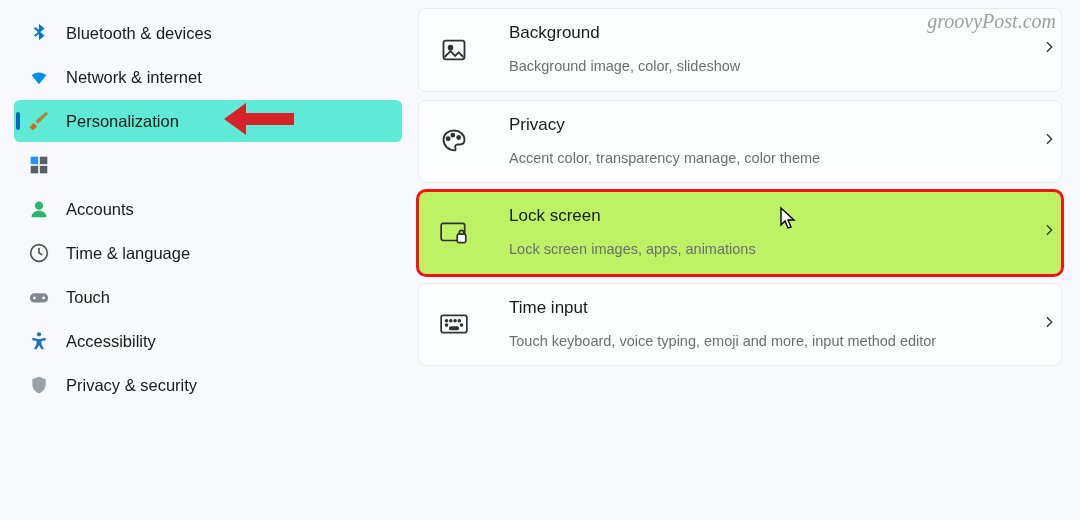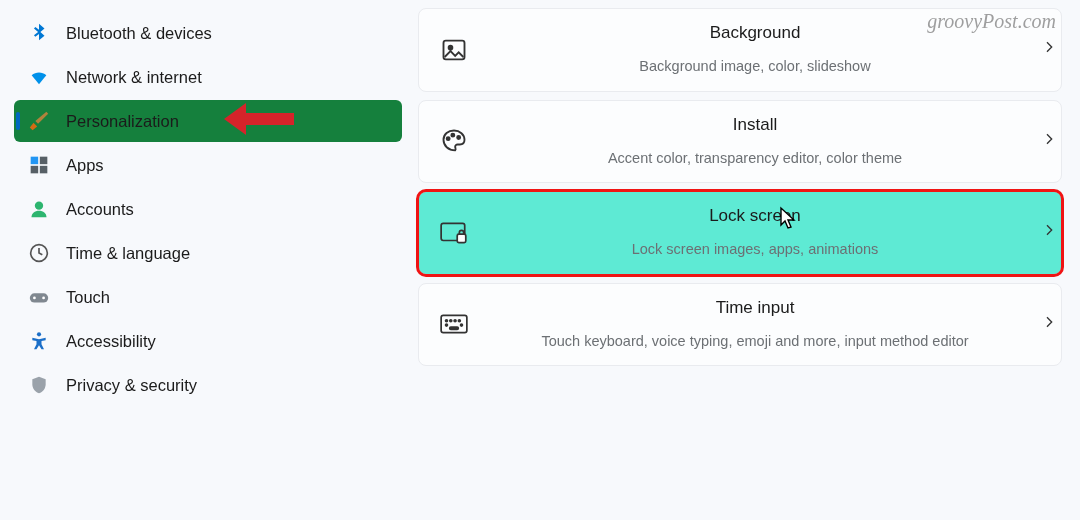--- a/index.html
+++ b/index.html
@@ -23,21 +23,21 @@
     display: flex;
     align-items: center;
     gap: 16px;
     padding: 10px 14px;
     border-radius: 6px;
     font-size: 16.5px;
     cursor: pointer;
     position: relative;
   }
   .sidebar-item.selected {
-    background: #15803d;
+    background: #5eead4;
   }
   .sidebar-item.selected::before {
     content: "";
     position: absolute;
     left: 2px;
     top: 12px;
     bottom: 12px;
     width: 4px;
     background: #0067c0;
     border-radius: 3px;
@@ -58,21 +58,20 @@
     transform: translateY(-50%);
     pointer-events: none;
   }
   .main {
     flex: 1;
     padding: 8px 18px 8px 8px;
     display: flex;
     flex-direction: column;
     gap: 8px;
     position: relative;
-    text-align: center;
   }
   .watermark {
     position: absolute;
     right: 24px;
     top: 10px;
     color: #777;
     font-size: 20px;
     font-family: Georgia, serif;
     font-style: italic;
     opacity: 0.7;
@@ -84,21 +83,21 @@
     padding: 14px 4px 14px 20px;
     display: flex;
     align-items: center;
     gap: 40px;
     cursor: pointer;
     min-height: 76px;
   }
   .card.highlighted {
     outline: 3px solid #f01414;
     outline-offset: -1px;
-    background: #5eead4;
+    background: #bef264;
   }
   .card-icon {
     width: 30px;
     height: 30px;
     display: flex;
     align-items: center;
     justify-content: center;
     flex-shrink: 0;
   }
   .card-body { flex: 1; }
@@ -154,21 +153,20 @@
 
   <div class="sidebar-item">
     <span class="sidebar-icon">
       <svg viewBox="0 0 24 24" width="20" height="20">
           <rect x="2" y="2" width="9" height="9" fill="#2296f3"></rect>
           <rect x="13" y="2" width="9" height="9" fill="#576066"></rect>
           <rect x="2" y="13" width="9" height="9" fill="#576066"></rect>
           <rect x="13" y="13" width="9" height="9" fill="#576066"></rect>
         </svg>
     </span>
-    <span class="sidebar-label">Apps</span>
   </div>
 
   <div class="sidebar-item">
     <span class="sidebar-icon">
       <svg viewBox="0 0 24 24" width="20" height="20">
           <circle cx="12" cy="8" r="5" fill="#2db56f"></circle>
           <path fill="#2db56f" d="M3 22c0-5 4-8 9-8s9 3 9 8H3z"></path>
         </svg>
     </span>
     <span class="sidebar-label">Accounts</span>
@@ -241,22 +239,22 @@
   <div class="card">
     <span class="card-icon">
       <svg viewBox="0 0 24 24" width="28" height="28" fill="none" stroke="#333" stroke-width="1.6">
           <path d="M12 3c5 0 9 3.5 9 8 0 3-2 4-4 4h-2c-1 0-2 1-2 2s1 2 0 3c-6 0-10-4-10-9s4-8 9-8z"></path>
           <circle cx="7" cy="10" r="1.3" fill="#333"></circle>
           <circle cx="11" cy="7" r="1.3" fill="#333"></circle>
           <circle cx="16" cy="9" r="1.3" fill="#333"></circle>
         </svg>
     </span>
     <div class="card-body">
-      <div class="card-title">Install</div>
-      <div class="card-sub">Accent color, transparency editor, color theme</div>
+      <div class="card-title">Privacy</div>
+      <div class="card-sub">Accent color, transparency manage, color theme</div>
     </div>
     <span class="chevron">
       <svg viewBox="0 0 24 24" width="16" height="16" fill="none" stroke="#333" stroke-width="2">
           <path d="M9 5l7 7-7 7"></path>
         </svg>
     </span>
   </div>
 
 
   <div class="card highlighted" style="position:relative;">

